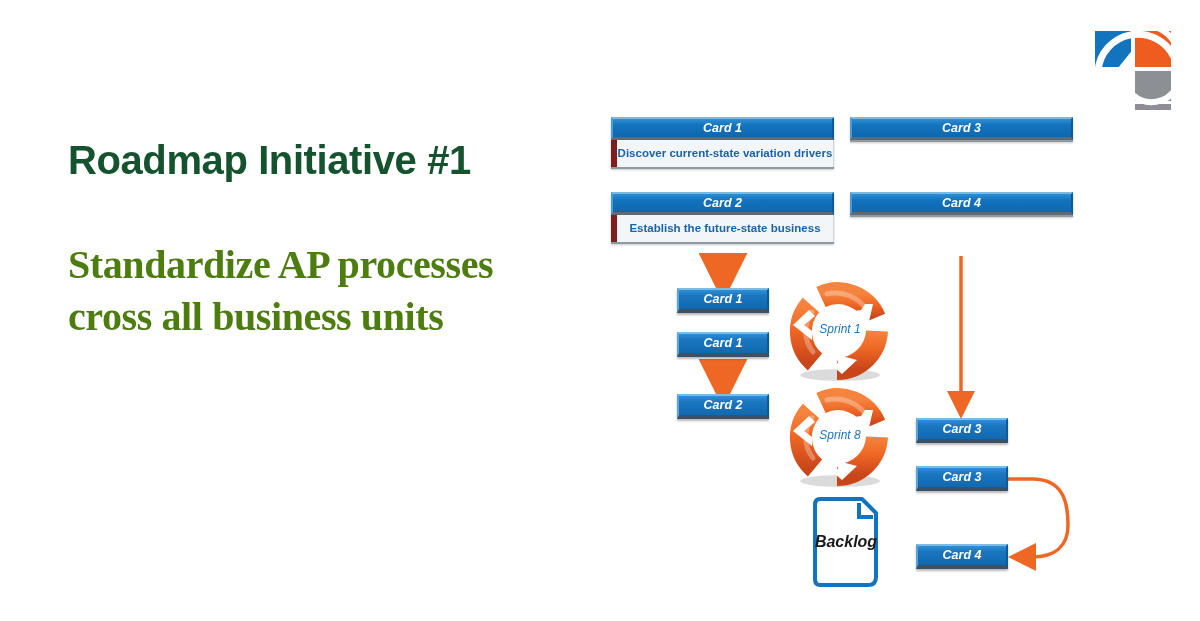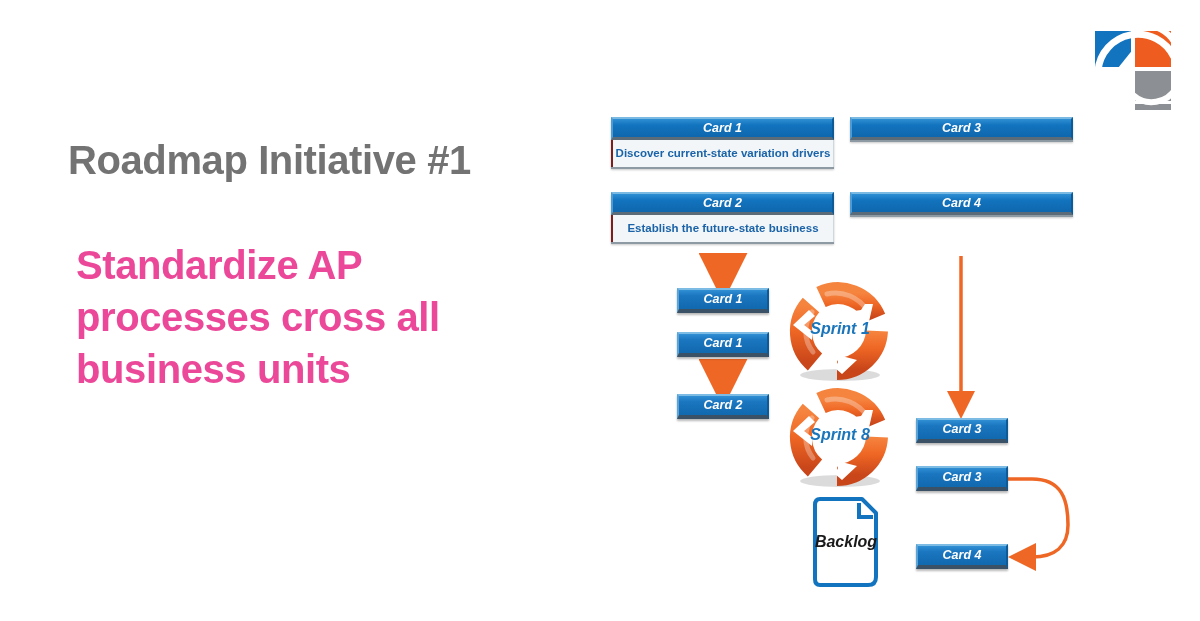--- a/index.html
+++ b/index.html
@@ -17,36 +17,37 @@
   }
 
   
   #headline-block {
     position: absolute;
     left: 68px;
     top: 138px;
     width: 500px;
   }
   #initiative-title {
-    color: #737373;
+    color: #14532d;
     font-size: 40px;
     font-weight: bold;
     line-height: 1.12;
     letter-spacing: -0.4px;
     margin: 0 0 56px 0;
     white-space: nowrap;
   }
   #initiative-subtitle {
-    color: #ec4899;
+    color: #4d7c0f;
     font-size: 40px;
     font-weight: bold;
     line-height: 1.30;
     letter-spacing: -0.4px;
-    margin: 8px;
+    margin: 0;
     max-width: 440px;
+    font-family: Liberation Serif, serif;
   }
 
   
   #brand-logo {
     position: absolute;
     right: 18px;
     top: 22px;
     width: 92px;
     height: 92px;
   }
@@ -94,21 +95,21 @@
     font-weight: bold;
     font-style: italic;
     line-height: 1;
   }
   .big-card .card-body {
     height: 27px;
     display: flex;
     align-items: center;
     justify-content: center;
     background: #f2f6f9;
-    border-left: 2px solid #7f1d1d;
+    border-left: 6px solid #7f1d1d;
     border-right: 1px solid #cfd8de;
     box-sizing: border-box;
   }
   .big-card .card-body-label {
     color: #1b63a8;
     font-size: 11.5px;
     font-weight: bold;
     line-height: 1;
     white-space: nowrap;
   }
@@ -147,22 +148,22 @@
   .sprint-label {
     position: absolute;
     left: 0;
     top: 0;
     width: 110px;
     height: 110px;
     display: flex;
     align-items: center;
     justify-content: center;
     color: #1b75bb;
-    font-size: 16px;
-    font-weight: bold;
+    font-size: 12px;
+    font-weight: normal;
     font-style: italic;
     pointer-events: none;
     text-align: center;
   }
 
   
   #backlog-doc {
     position: absolute;
     left: 212px;
     top: 387px;

